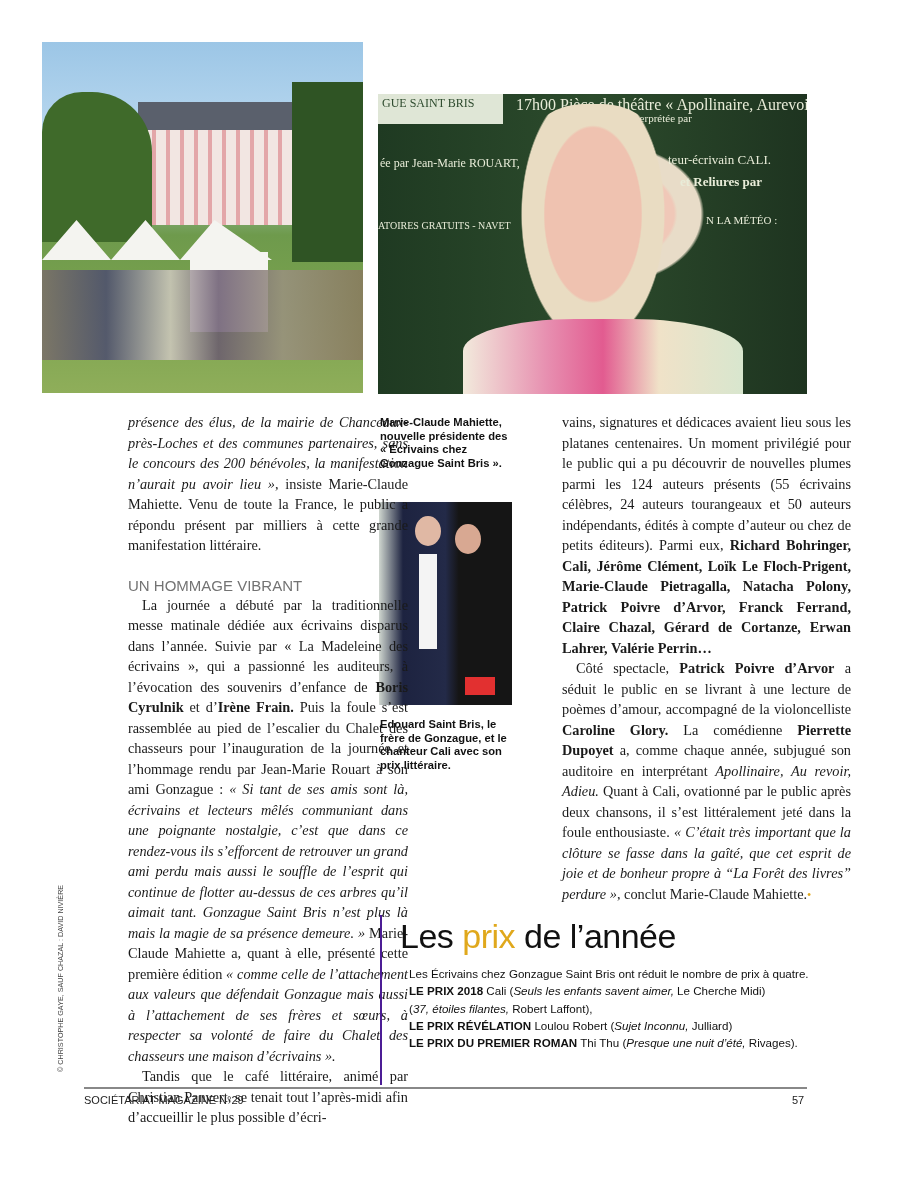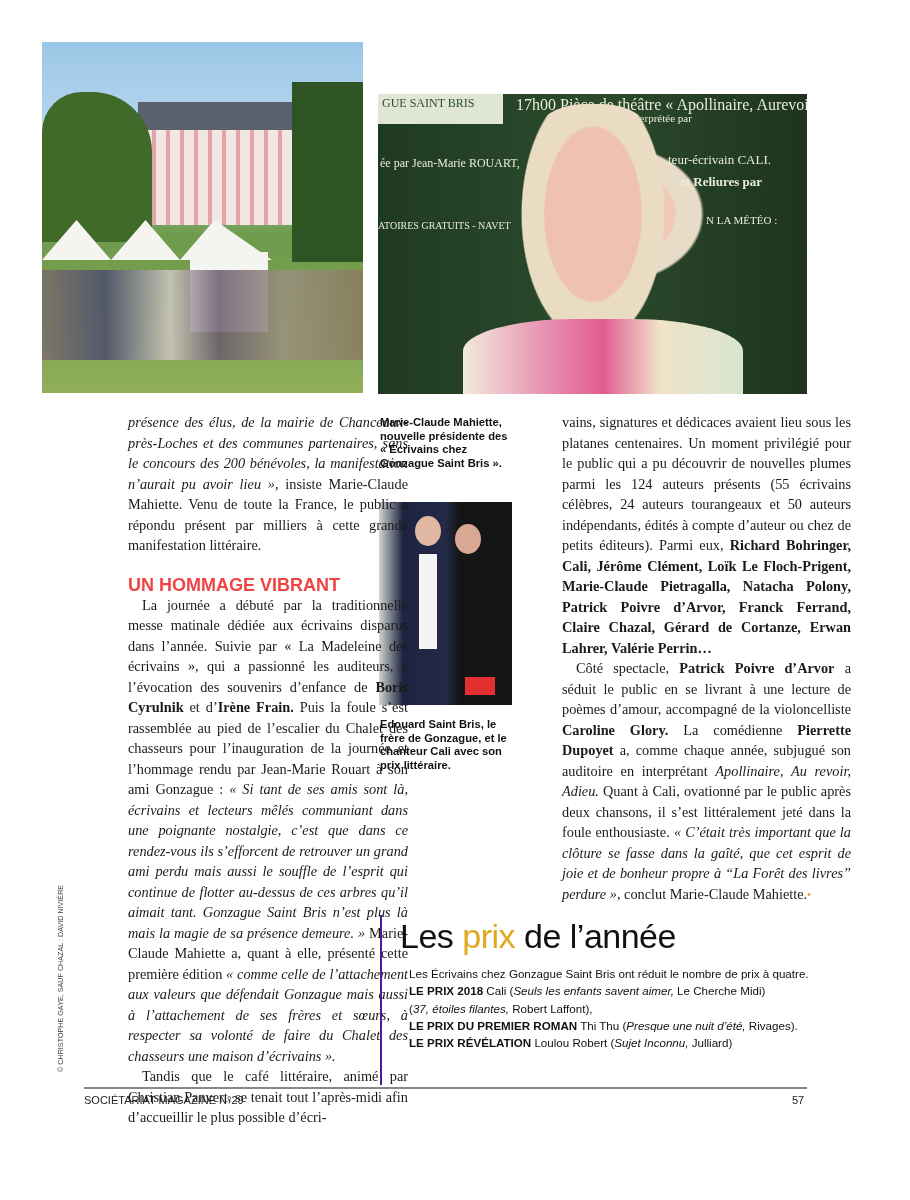--- a/index.html
+++ b/index.html
@@ -6,21 +6,21 @@
   body { width:910px; height:1200px; position:relative; overflow:hidden; font-family:"Liberation Serif", serif; color:#1a1a1a; }
   .photo { position:absolute; overflow:hidden; }
   #photo-chateau { left:42px; top:42px; width:321px; height:351px; background:linear-gradient(#9cc6e6 0%, #bcdaf0 30%, #6e9a4c 55%, #7aa24e 75%, #8fae5a 100%); }
   #photo-president { left:378px; top:94px; width:429px; height:300px; background:radial-gradient(ellipse at 55% 40%, #f0c8b8 0 18%, #e8dcc8 19% 26%, transparent 27%), linear-gradient(90deg,#1f3a22,#2c4b2c 50%,#1e3420); }
   #photo-duo { left:379px; top:502px; width:133px; height:203px; background:linear-gradient(90deg,#cfd6cf 0%, #1d2340 18%, #232a48 50%, #151515 60%, #151515 100%); }
   .col { position:absolute; font-size:14.3px; line-height:20.5px; text-align:justify;margin-left:44px; }
   .col p { margin:0; }
   .col .indent { text-indent:14px; }
   #col-left { left:84px; top:412px; width:280px; }
   #col-right { left:518px; top:412px; width:289px; }
-  .subhead { font-family:"Liberation Sans", sans-serif; font-weight:bold; color:#ef4444; font-size:18px; margin-top:20px !important; line-height:19px; }
+  .subhead { font-family:"Liberation Sans", sans-serif; font-weight:normal; color:#737373; font-size:15px; margin-top:20px !important; line-height:19px; }
   .caption { position:absolute; font-family:"Liberation Sans", sans-serif; font-weight:bold; font-size:11.2px; line-height:13.5px; color:#111; }
   #caption-president { left:380px; top:416px; width:135px; }
   #caption-duo { left:380px; top:718px; width:135px; }
   .photo-label { position:absolute; font-family:"Liberation Serif", serif; color:#e8ecd8; font-size:11px; white-space:nowrap; }
   .credit { position:absolute; left:56px; top:1072px; transform:rotate(-90deg); transform-origin:0 0; font-family:"Liberation Sans", sans-serif; font-size:7.2px; color:#444; white-space:nowrap; }
   #prize-box { position:absolute; left:380px; top:915px; width:430px; height:170px; border-left:2px solid #4c1d95; }
   #prize-title { position:absolute; left:18px; top:0px; font-family:"Liberation Sans", sans-serif; font-size:34px; color:#111; letter-spacing:-0.5px; line-height:42px; }
   #prize-title .accent { color:#e0a81c; }
   #prize-list { position:absolute; left:18px; top:50px; width:420px; font-family:"Liberation Sans", sans-serif; font-size:11.6px; line-height:17.3px; color:#111; }
   #prize-list div { white-space:nowrap;margin-left:9px; }
@@ -83,20 +83,20 @@
 </div>
 
 <div class="credit">© CHRISTOPHE GAYE, SAUF CHAZAL : DAVID NIVIÈRE</div>
 
 <div id="prize-box">
   <div id="prize-title"><span>Les </span><span class="accent">prix</span><span> de l’année</span></div>
   <div id="prize-list">
     <div>Les Écrivains chez Gonzague Saint Bris ont réduit le nombre de prix à quatre.</div>
     <div><b>LE PRIX 2018</b><span> Cali (</span><i>Seuls les enfants savent aimer,</i><span> Le Cherche Midi)</span></div>
     <div><b></b><span>(</span><i>37, étoiles filantes,</i><span> Robert Laffont),</span></div>
+    <div><b>LE PRIX RÉVÉLATION</b><span> Loulou Robert (</span><i>Sujet Inconnu,</i><span> Julliard)</span></div>
     <div><b>LE PRIX DU PREMIER ROMAN</b><span> Thi Thu (</span><i>Presque une nuit d’été,</i><span> Rivages).</span></div>
-    <div><b>LE PRIX RÉVÉLATION</b><span> Loulou Robert (</span><i>Sujet Inconnu,</i><span> Julliard)</span></div>
   </div>
 </div>
 
 <div id="footer-rule"></div>
 <div id="footer-mag">SOCIÉTARIAT MAGAZINE N°29</div>
 <div id="footer-page">57</div>
 
 </body></html>

